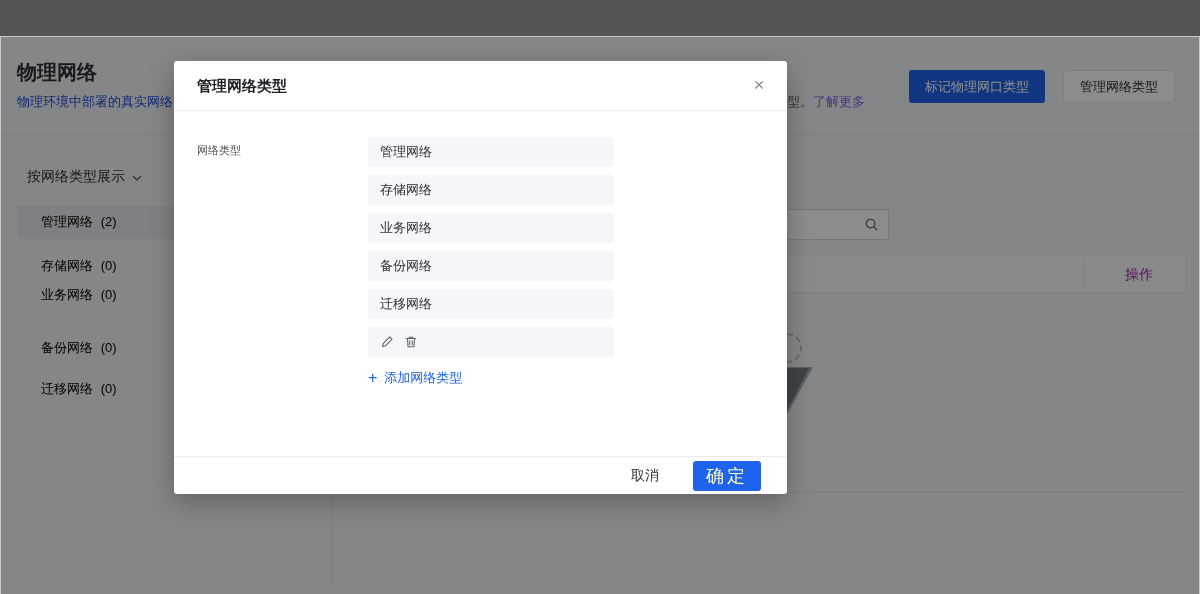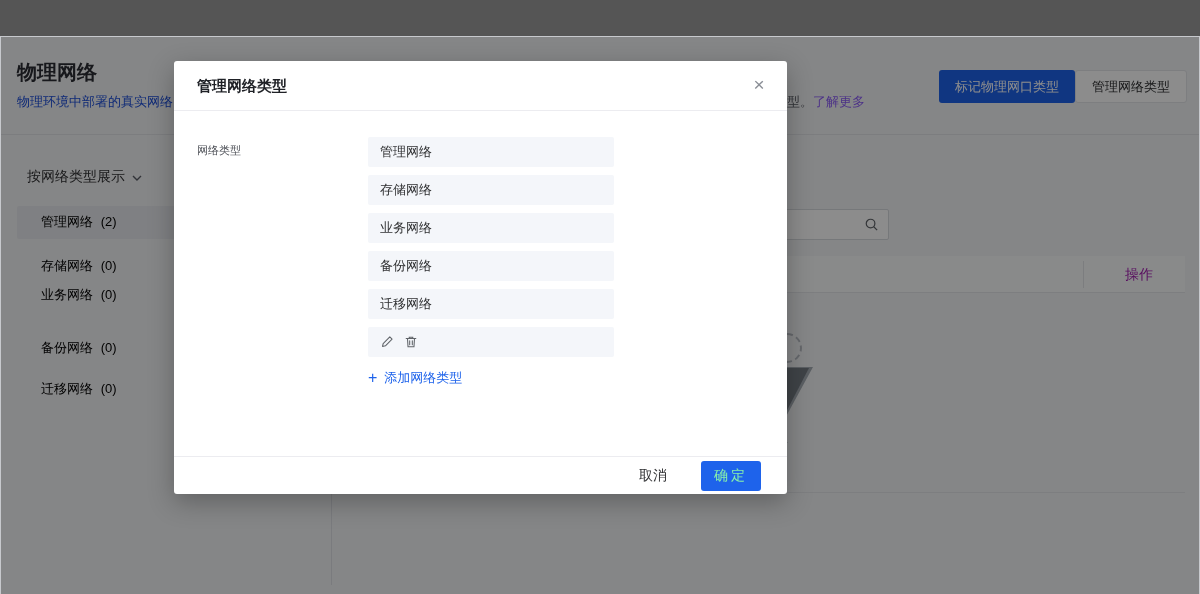--- a/index.html
+++ b/index.html
@@ -5,21 +5,21 @@
   html,body{margin:0;padding:0;}
   body{font-family:"Liberation Sans",sans-serif;background:#555;}
   .stage{position:relative;width:1200px;height:594px;background:#f3f4f6;overflow:hidden;
          border:1px solid #c7c9cd;box-sizing:border-box;margin-top:36px;}
   
   .app{position:absolute;inset:0;}
   .page-title{position:absolute;left:16px;top:22px;font-size:20px;font-weight:700;color:#2b2d33;}
   .subtitle-left{position:absolute;left:16px;top:56px;font-size:13px;color:#1d4ed8;}
   .subtitle-right{position:absolute;left:786px;top:56px;font-size:13px;color:#5a5e66;white-space:nowrap;}
   .learn-more{color:#8b5cf6;cursor:pointer;}
-  .top-actions{position:absolute;top:33px;right:12px;display:flex;}
+  .top-actions{position:absolute;top:33px;right:24px;display:flex;gap:18px;}
   .btn{height:33px;display:inline-flex;align-items:center;padding:0 16px;font-size:13px;
        border-radius:3px;border:none;cursor:pointer;font-family:inherit;}
   .btn-primary{background:#1e63eb;color:#fff;}
   .btn-default{background:#fff;color:#303133;border:1px solid #e3e5e9;}
   .hdr-divider{position:absolute;left:0;right:0;top:97px;height:1px;background:#e2e4e8;}
   .side-group{position:absolute;left:26px;top:131px;font-size:14px;color:#303133;display:flex;align-items:center;gap:7px;cursor:pointer;}
   .side-sel{position:absolute;left:16px;top:169px;width:314px;height:33px;background:#e8eaee;border-radius:2px;}
   .side-item{position:absolute;left:40px;font-size:13px;color:#000000;cursor:pointer;white-space:nowrap;}
   .side-item .cnt{margin-left:4px;}
   .v-divider{position:absolute;left:330px;top:110px;width:1px;height:438px;background:#dfe1e5;}
@@ -55,22 +55,22 @@
          padding:0 12px;font-size:13px;color:#303133;display:flex;align-items:center;box-sizing:border-box;}
   .type-item .nm{flex:1;}
   .item-icons{display:flex;gap:10px;color:#5f6368;}
   .icon-btn{background:none;border:none;padding:0;color:#5f6368;cursor:pointer;display:flex;align-items:center;}
   .add-link{position:absolute;left:194px;top:308px;display:flex;align-items:center;gap:7px;color:#1e63eb;
          font-size:13px;background:none;border:none;cursor:pointer;font-family:inherit;padding:0;}
   .add-plus{font-size:16px;line-height:16px;}
   .modal-footer{position:absolute;left:0;right:0;bottom:0;height:38px;border-top:1px solid #ececf0;
          display:flex;align-items:center;justify-content:flex-end;gap:28px;padding-right:26px;box-sizing:border-box;}
   .cancel-btn{background:none;border:none;font-size:14px;color:#303133;cursor:pointer;font-family:inherit;}
-  .confirm-btn{height:30px;padding:0 13px;background:#1e63eb;border:none;border-radius:3px;color:#86efac;
-         font-size:14px;letter-spacing:3px;cursor:pointer;font-family:inherit;}
+  .confirm-btn{height:30px;padding:0 13px;background:#1e63eb;border:none;border-radius:3px;color:#fef9c3;
+         font-size:18px;letter-spacing:3px;cursor:pointer;font-family:inherit;}
 </style>
 </head>
 <body>
 
 <div class="stage">
 
   <div class="app">
     <div class="page-title">物理网络</div>
     <div class="subtitle-left">物理环境中部署的真实网络</div>
     <div class="subtitle-right">

